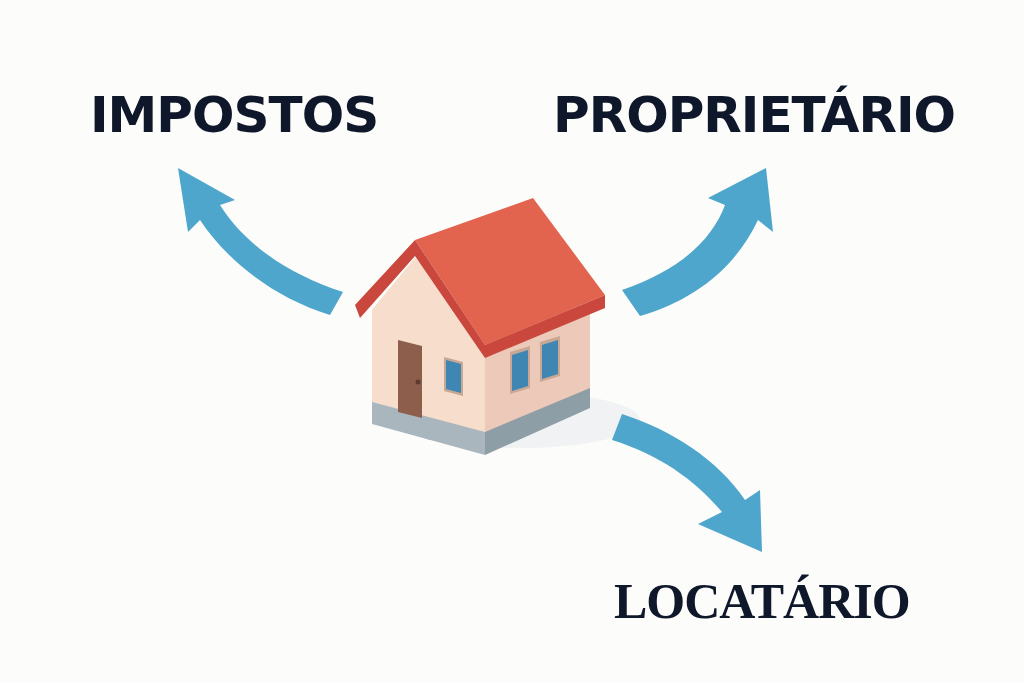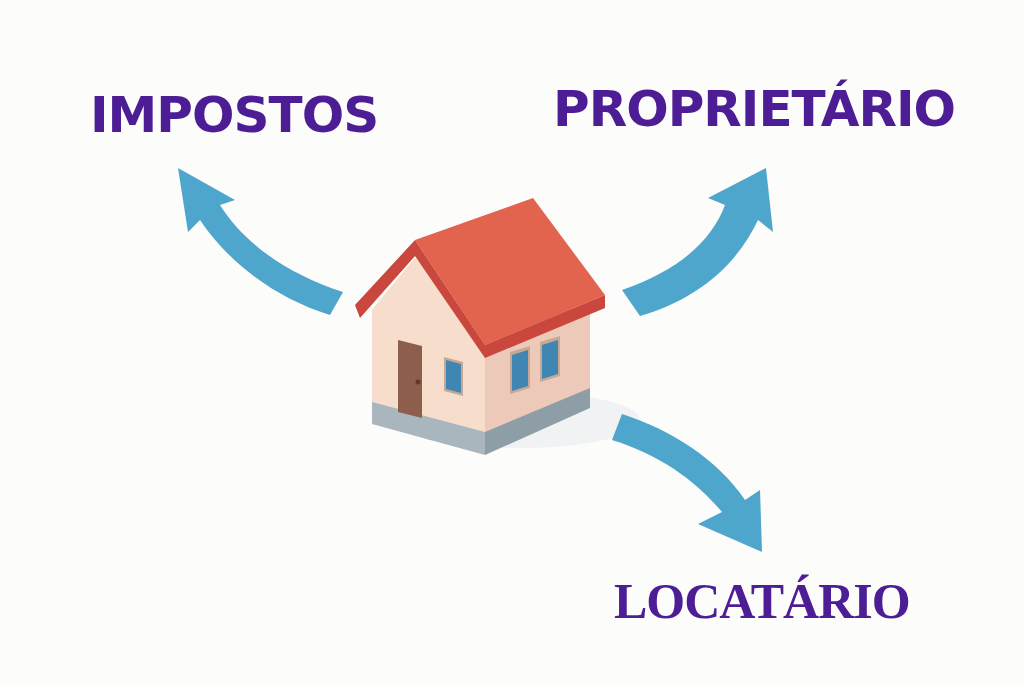--- a/index.html
+++ b/index.html
@@ -1,24 +1,24 @@
 <!DOCTYPE html>
 <html><head>
 <meta charset="utf-8">
 <style>
   html, body { margin:0; padding:0; }
   body { width:1024px; height:683px; background:#fcfcfa; position:relative; overflow:hidden; font-family:"DejaVu Sans", sans-serif; }
-  .label { position:absolute; color:#4c1d95; font-weight:bold; font-size:50px; letter-spacing:-1px; white-space:nowrap; line-height:1; }
+  .label { position:absolute; color:#0f172a; font-weight:bold; font-size:50px; letter-spacing:-1px; white-space:nowrap; line-height:1; }
   svg.scene { position:absolute; left:0; top:0; }
 </style>
 </head>
 <body>
 
 <div class="label" style="left:90px; top:90px;">IMPOSTOS</div>
-<div class="label" style="left:553px; top:84px;">PROPRIETÁRIO</div>
+<div class="label" style="left:553px; top:90px;">PROPRIETÁRIO</div>
 <div class="label" style="left:614px; top:576px;font-family:Liberation Serif, serif;">LOCATÁRIO</div>
 
 <svg class="scene" width="1024" height="683" viewBox="0 0 1024 683">
 
   <ellipse cx="520" cy="420" rx="120" ry="28" fill="#e8ebee" opacity="0.6"></ellipse>
 
   <g>
     <path d="M343 292 C290 275 245 245 220 205 L235 200 L178 168 L188 232 L200 220 C228 262 275 298 330 315 Z" fill="#4fa6cc"></path>
   </g>
 

